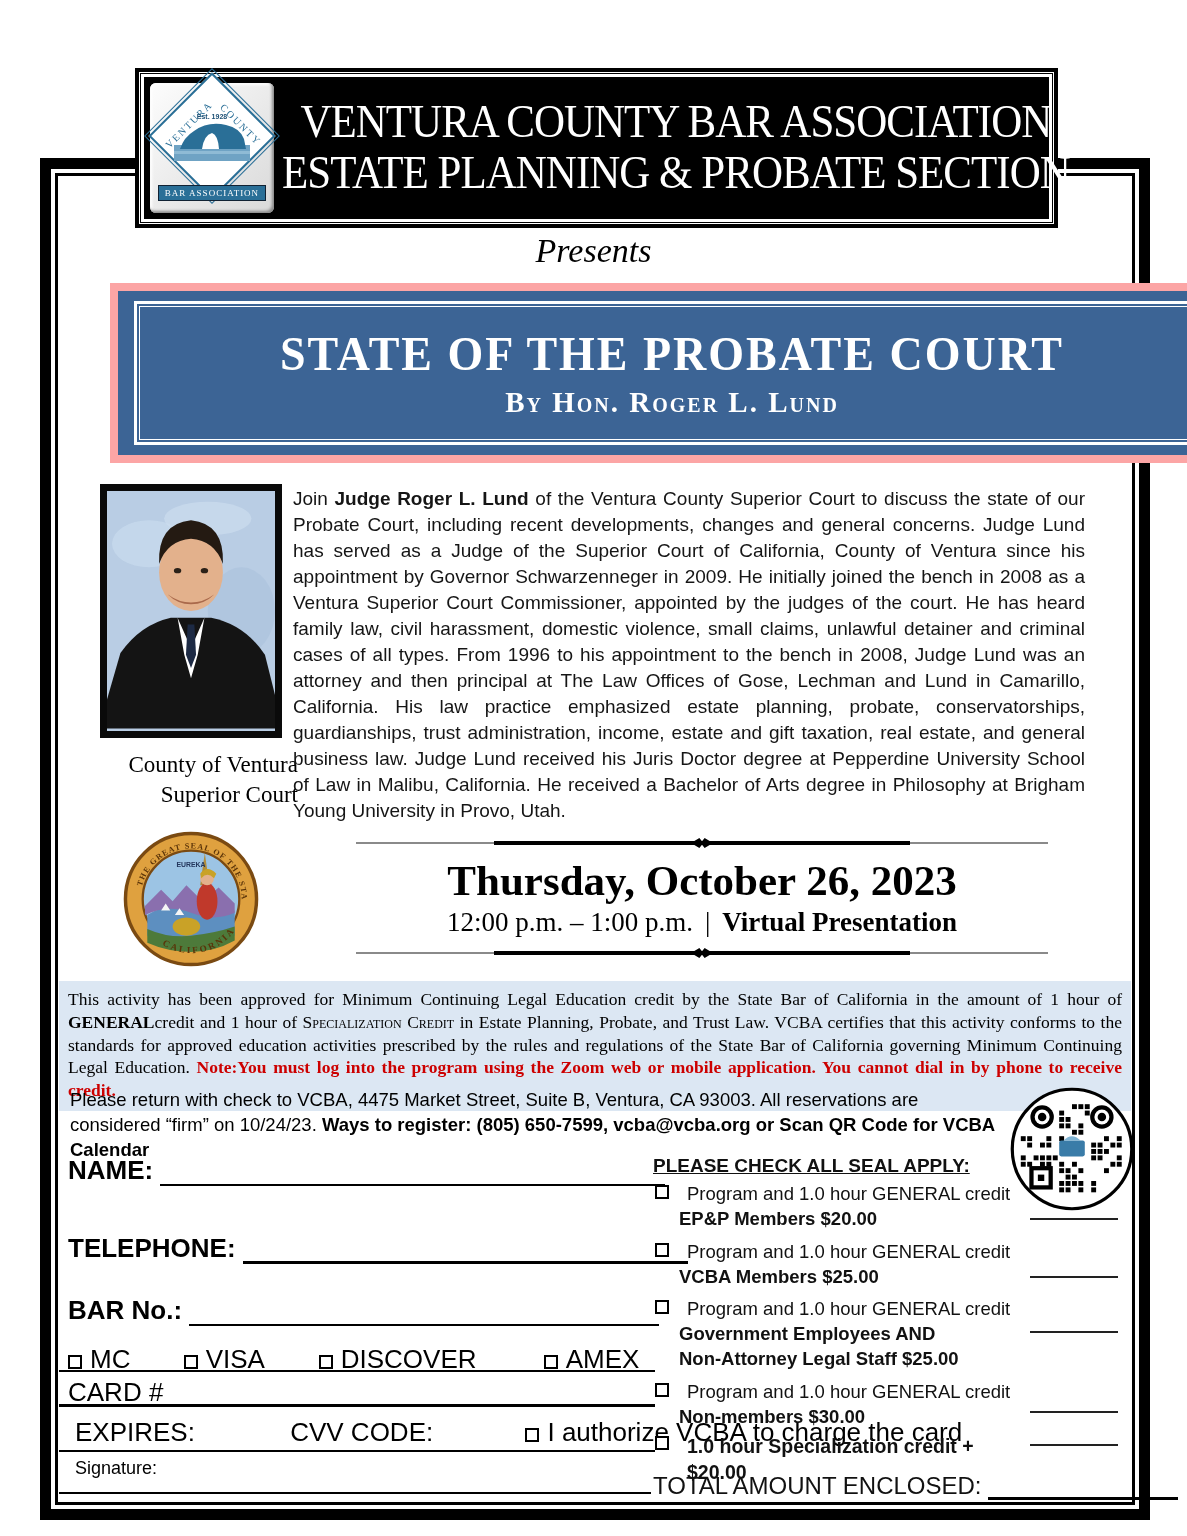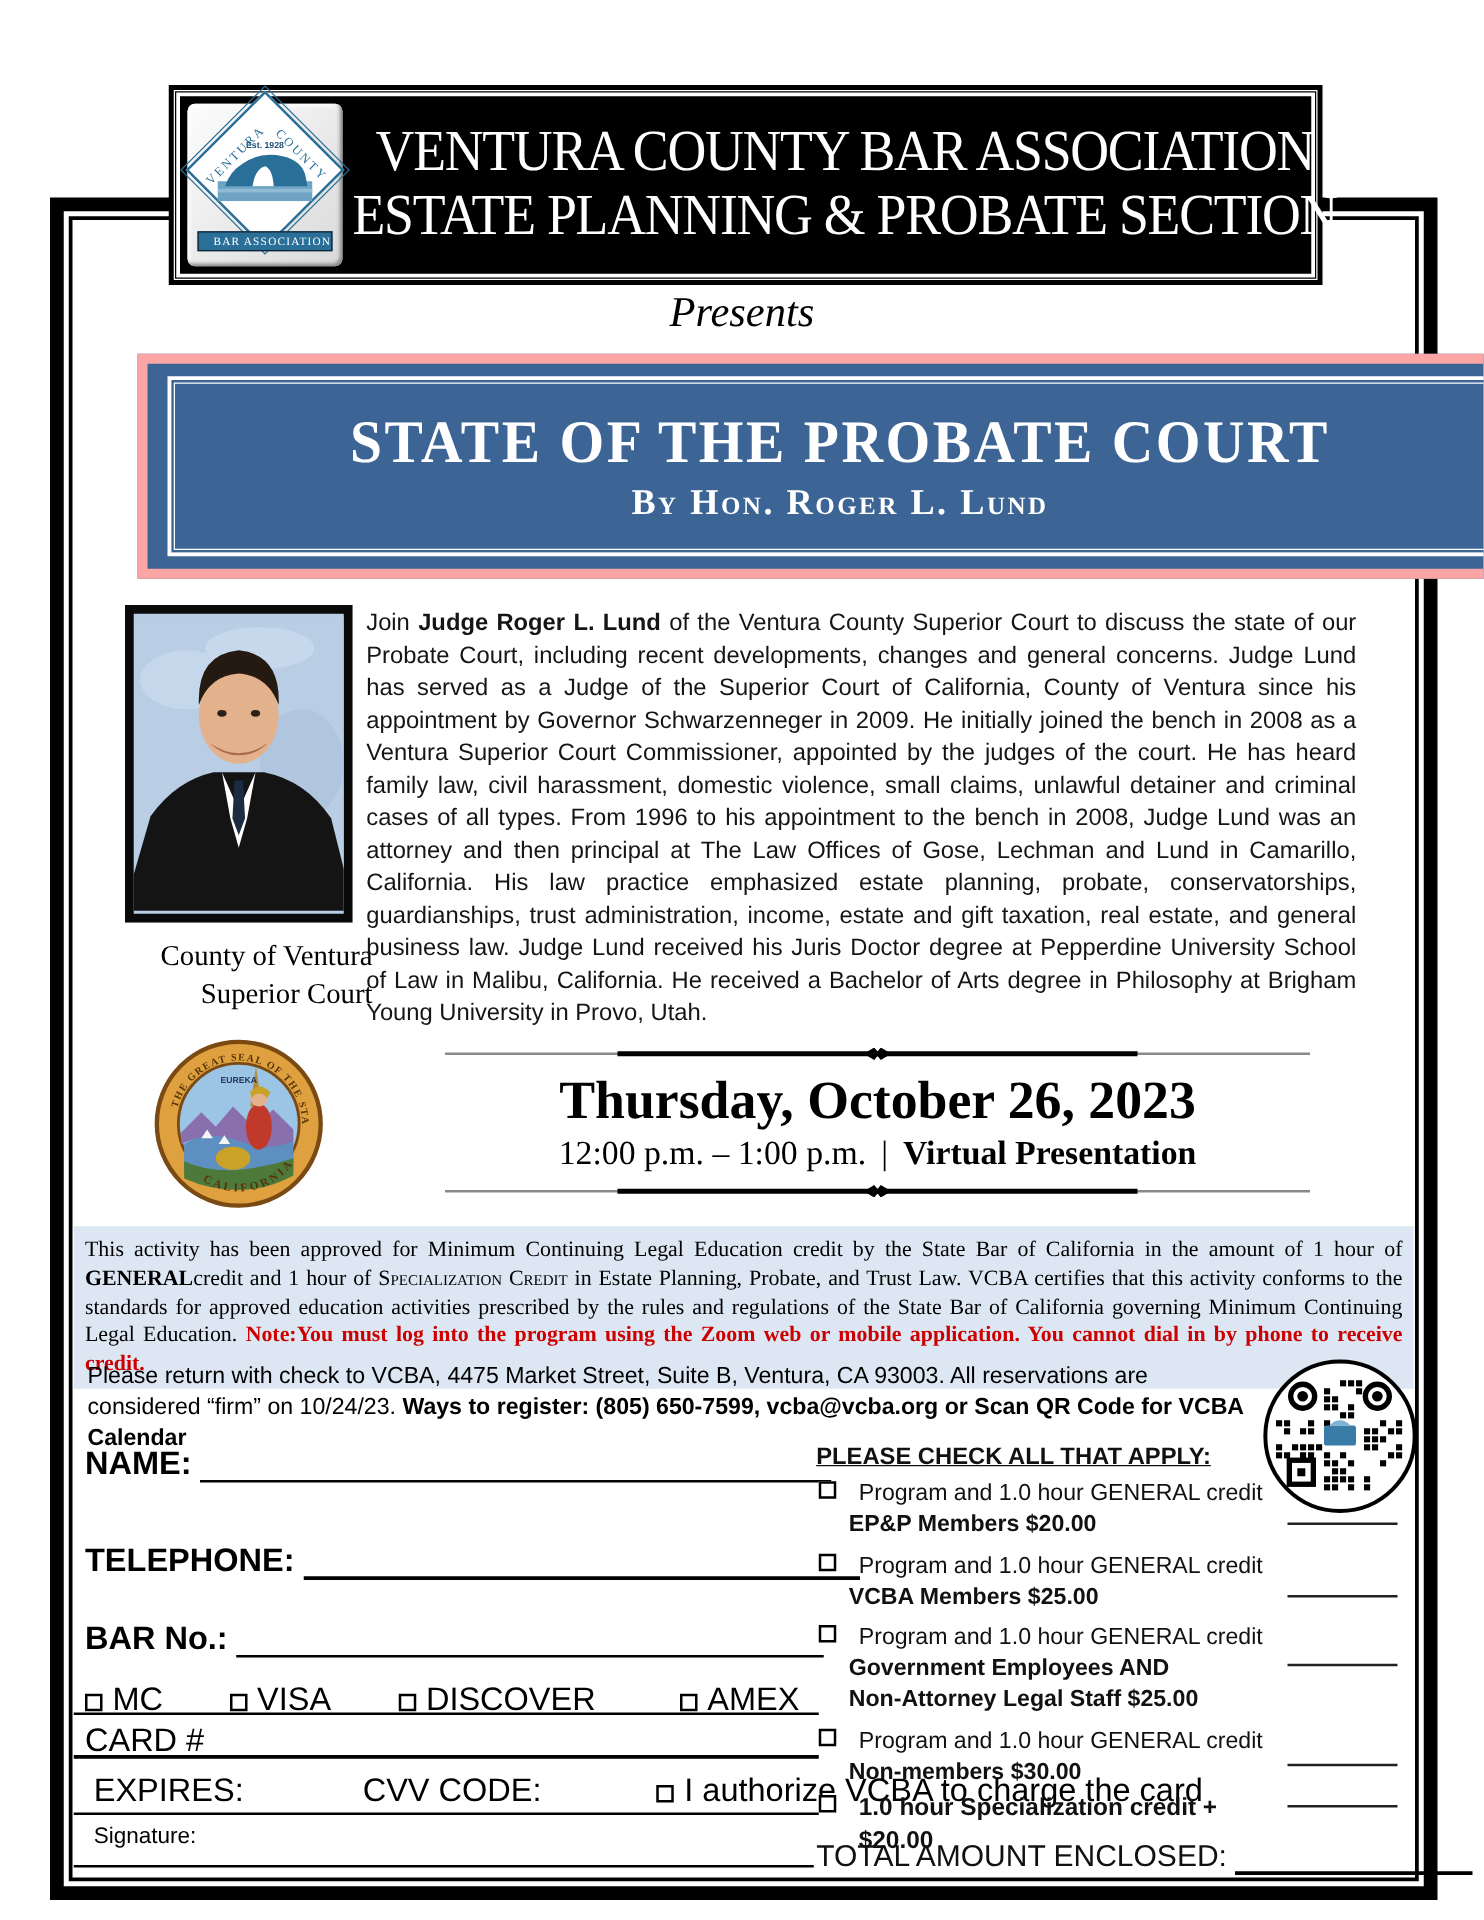--- a/index.html
+++ b/index.html
@@ -22,21 +22,21 @@
   .hdr-text .l{display:block;font-size:43px;line-height:1.18;letter-spacing:-1px;transform:scaleY(1.08);white-space:nowrap;}
 
   
   .logo{position:relative;margin-left:10px;width:124px;height:130px;background:linear-gradient(135deg,#fdfdfd,#d9d9d9);border-radius:6px;box-shadow:inset -2px -2px 3px #888,inset 2px 2px 3px #fff;flex:0 0 auto;}
   .logo .diamond{position:absolute;left:17px;top:8px;width:90px;height:90px;transform:rotate(45deg);border:2px solid #2a6f97;outline:1px solid #2a6f97;outline-offset:2px;background:#fff;}
   .logo .arch{position:absolute;left:24px;top:34px;width:76px;height:44px;}
   .logo .vtxt,.logo .ctxt{position:absolute;font-size:10px;letter-spacing:2px;color:#2a6f97;font-family:"Liberation Serif",serif;}
   .logo .vtxt{left:8px;top:36px;transform:rotate(-45deg);}
   .logo .ctxt{right:6px;top:36px;transform:rotate(45deg);}
   .logo .est{position:absolute;left:0;right:0;top:30px;text-align:center;font-size:7px;font-weight:bold;color:#1c4f74;}
-  .logo .banner{position:absolute;left:8px;right:8px;bottom:12px;background:#2a6f97;border:1px solid #123;color:#fff;text-align:right;font-size:9px;letter-spacing:1px;padding:2px 0;font-family:"Liberation Serif",serif;}
+  .logo .banner{position:absolute;left:8px;right:8px;bottom:12px;background:#2a6f97;border:1px solid #123;color:#fff;text-align:center;font-size:9px;letter-spacing:1px;padding:2px 0;font-family:"Liberation Serif",serif;}
 
   .presents{position:absolute;top:232px;left:0;width:100%;text-align:center;font-family:"Liberation Serif",serif;font-style:italic;font-size:34px;color:#000;z-index:2;}
 
   
   .titlebox{position:absolute;left:110px;top:283px;width:1124px;height:180px;background:var(--blue-box);border:8px solid #fca5a5;z-index:3;}
   .titlebox-inner{position:absolute;inset:10px 16px;border:3px solid #fff;box-shadow:inset 0 0 0 2px var(--blue-box),inset 0 0 0 3px #fff;
     display:flex;flex-direction:column;align-items:center;justify-content:center;gap:6px;}
   .titlebox h1{font-family:"Liberation Serif",serif;color:#fff;font-size:46px;letter-spacing:2px;font-weight:bold;transform:scaleY(1.05);white-space:nowrap;}
   .titlebox h2{font-family:"Liberation Serif",serif;color:#fff;font-size:29px;font-weight:600;font-variant:small-caps;letter-spacing:2px;}
 
@@ -233,21 +233,21 @@
     <span style="margin-left:88px;">CVV CODE:</span>
     <span class="cb" style="margin-left:85px;"></span><span>I authorize VCBA to charge the card</span>
   </div>
   <div class="hline" style="left:59px;top:1450px;width:596px;height:2px;"></div>
 
   <div class="fld" style="left:75px;top:1458px;font-size:18px;">
     <span>Signature:</span>
   </div>
   <div class="hline" style="left:59px;top:1492px;width:592px;height:2px;"></div>
 
-  <div class="opt-head">PLEASE CHECK ALL THAT APPLY:</div>
+  <div class="opt-head">PLEASE CHECK ALL SEAL APPLY:</div>
 
   <div class="opt" style="top:1182px;">
     <div class="row">
         <span class="cb"></span>
         <span>Program and 1.0 hour GENERAL credit</span>
       </div>
     <div class="l2">EP&amp;P Members $20.00</div>
   </div>
   <div class="blank-sm" style="left:1030px;top:1218px;"></div>
 

